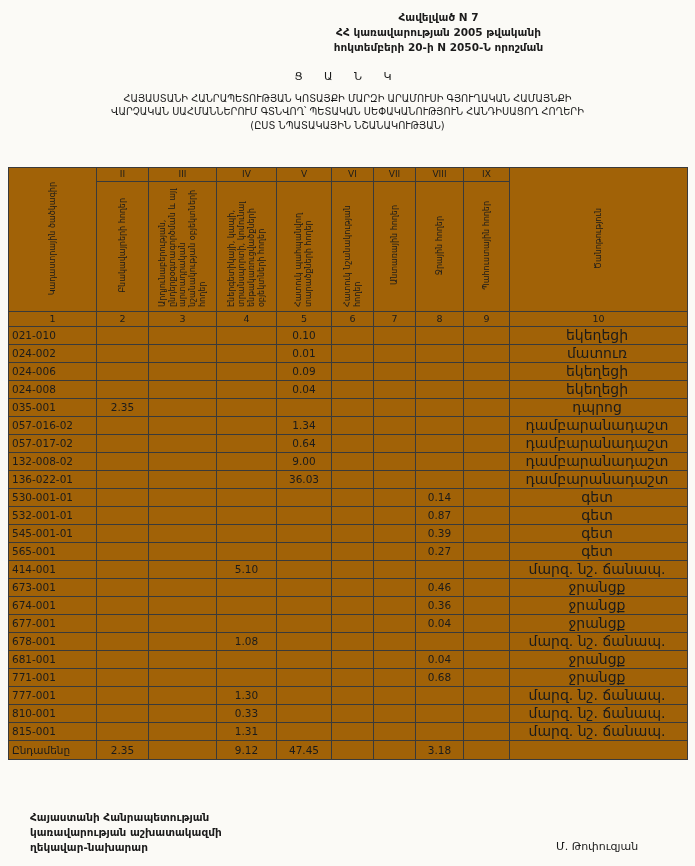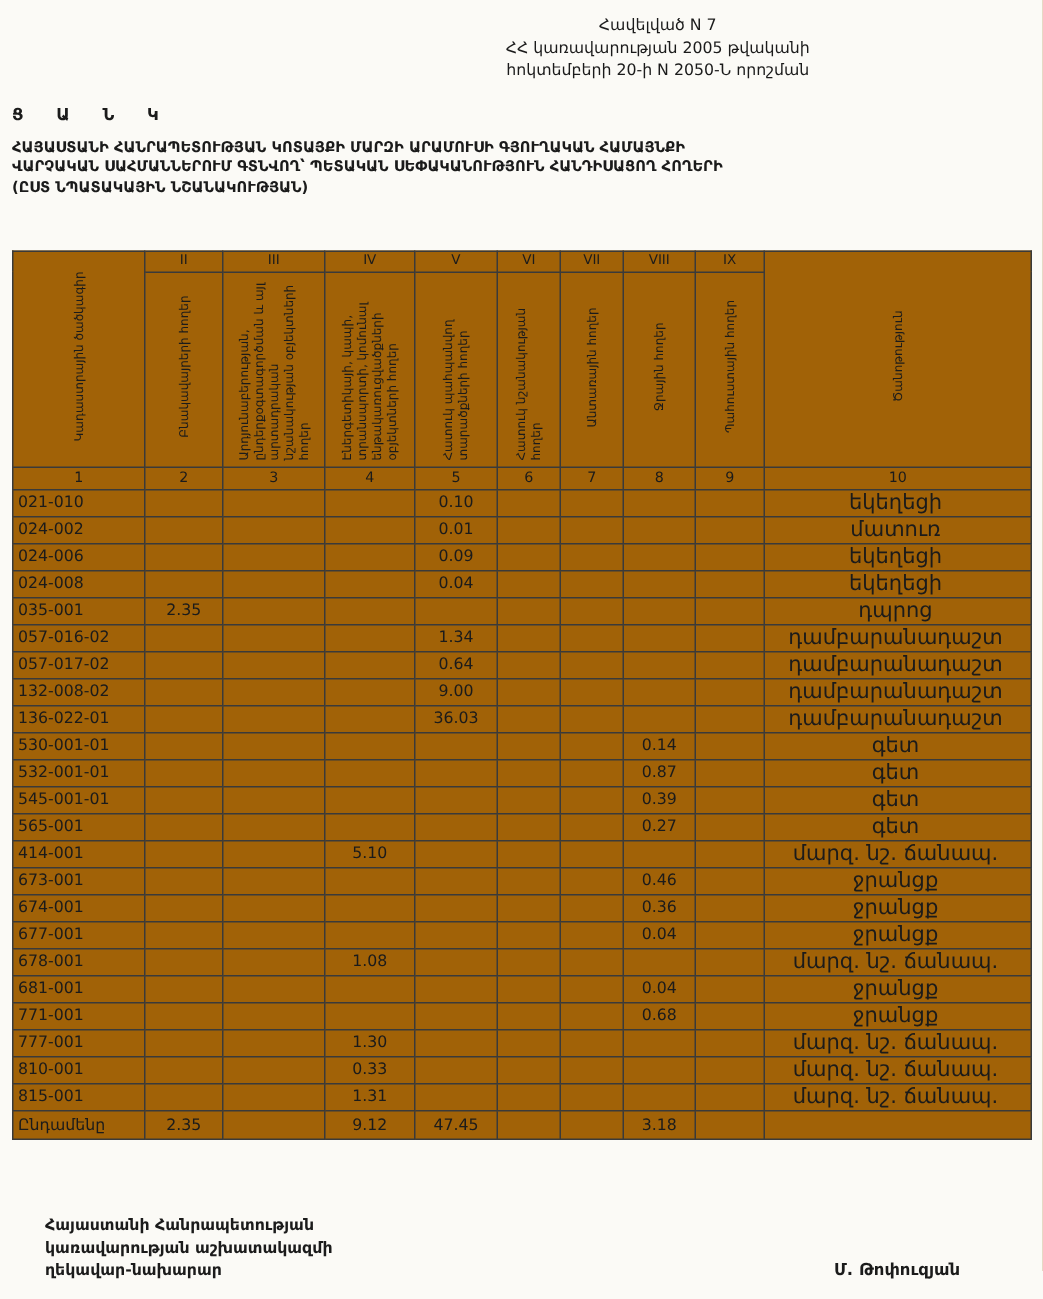--- a/index.html
+++ b/index.html
@@ -14,27 +14,28 @@
     width: 695px; height: 866px;
     background: #fbfaf6;
     padding: 8px;
     overflow: hidden;
   }
   .appendix {
     width: 285px;
     margin-left: 288px;
     margin-top: 2px;
     text-align: center;
-    font-weight: normal;
+    font-weight: bold;
     font-size: 10.5px;
     line-height: 1.45;
   }
   .titleblock {
     margin-top: 14px;
-    font-weight: bold;
+    text-align: center;
+    font-weight: normal;
   }
   .title-word {
     font-size: 11px;
     letter-spacing: 9px;
     margin-bottom: 9px;
   }
   .title-line {
     font-size: 9.8px;
     line-height: 1.4;
   }
@@ -70,21 +71,21 @@
   .footer {
     position: absolute;
     left: 30px; top: 810px;
     font-weight: bold;
     font-size: 10.5px;
     line-height: 1.45;
   }
   .signature {
     position: absolute;
     left: 556px; top: 840px;
-    font-weight: bold;
+    font-weight: normal;
     font-size: 11px;
   }
 </style>
 </head>
 <body>
 
 <div class="page">
 
   <div class="appendix">
     <div>Հավելված  N  7</div>

